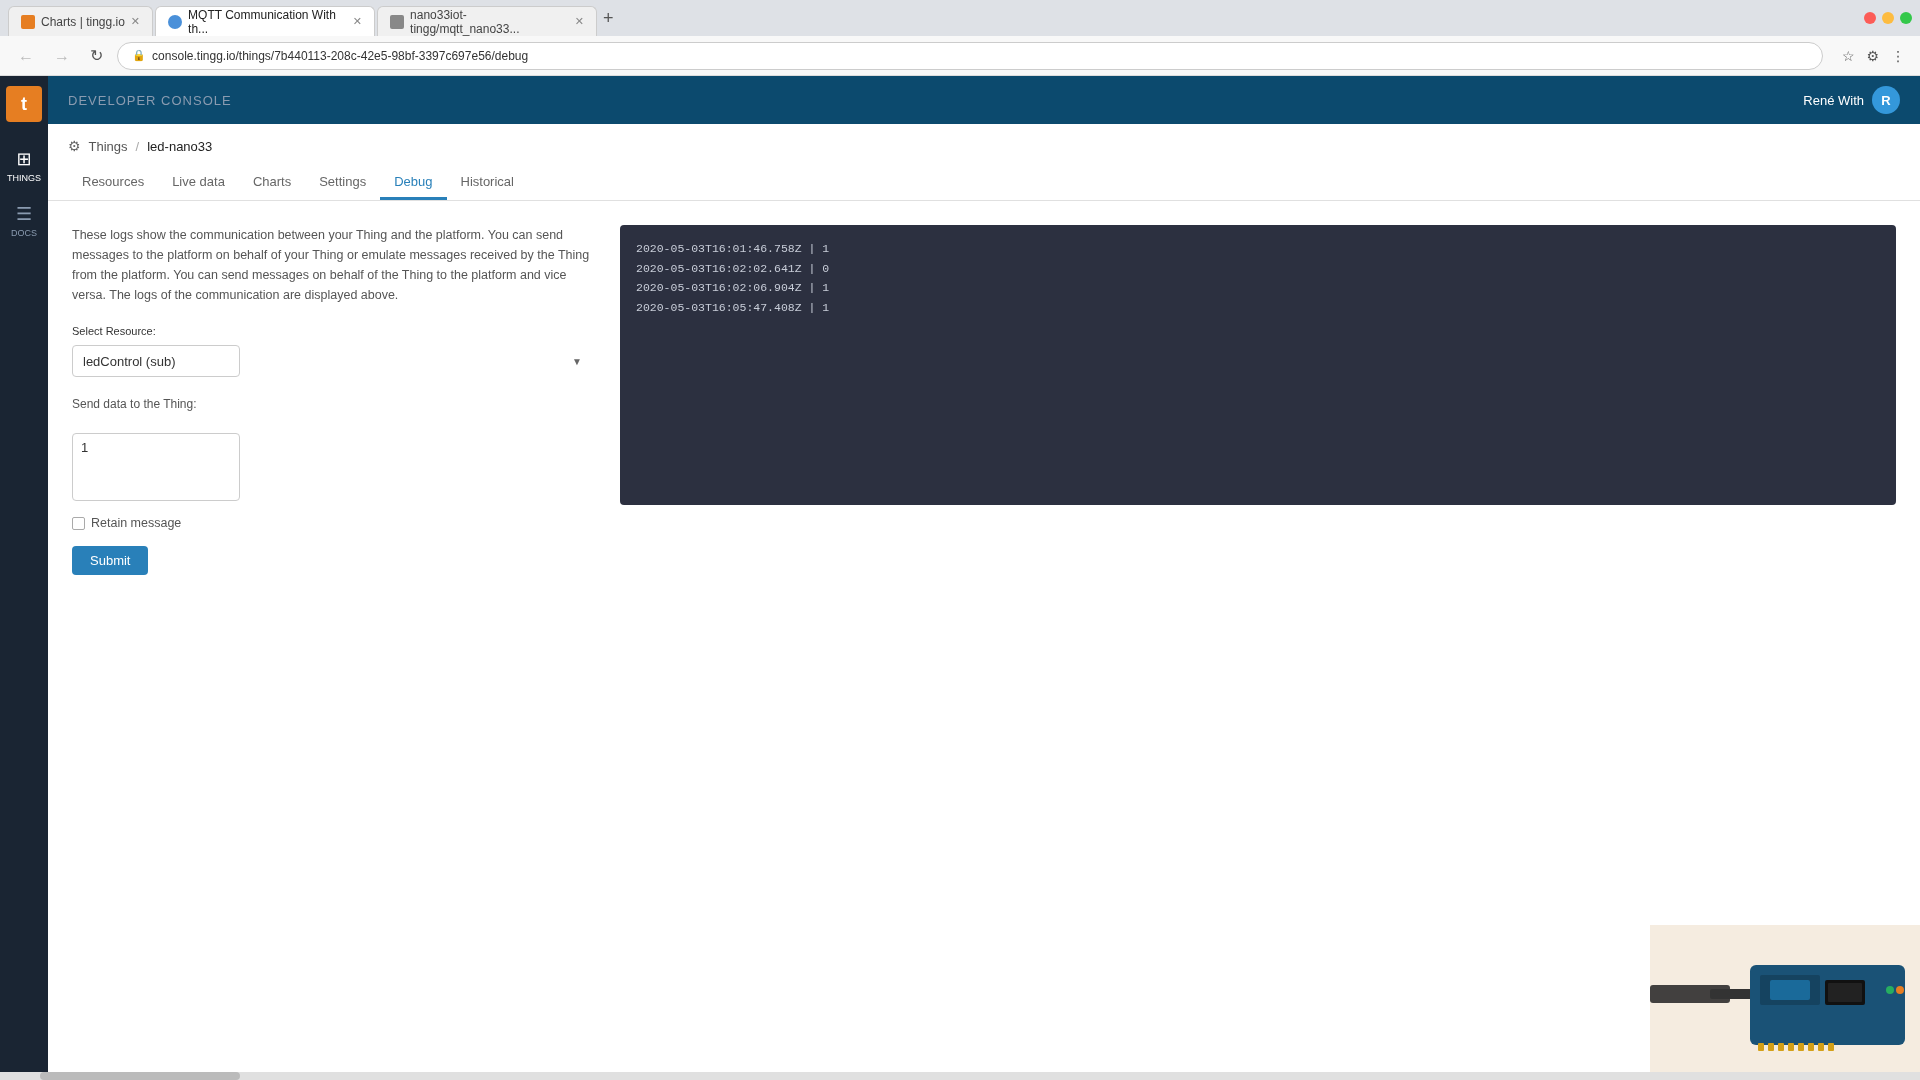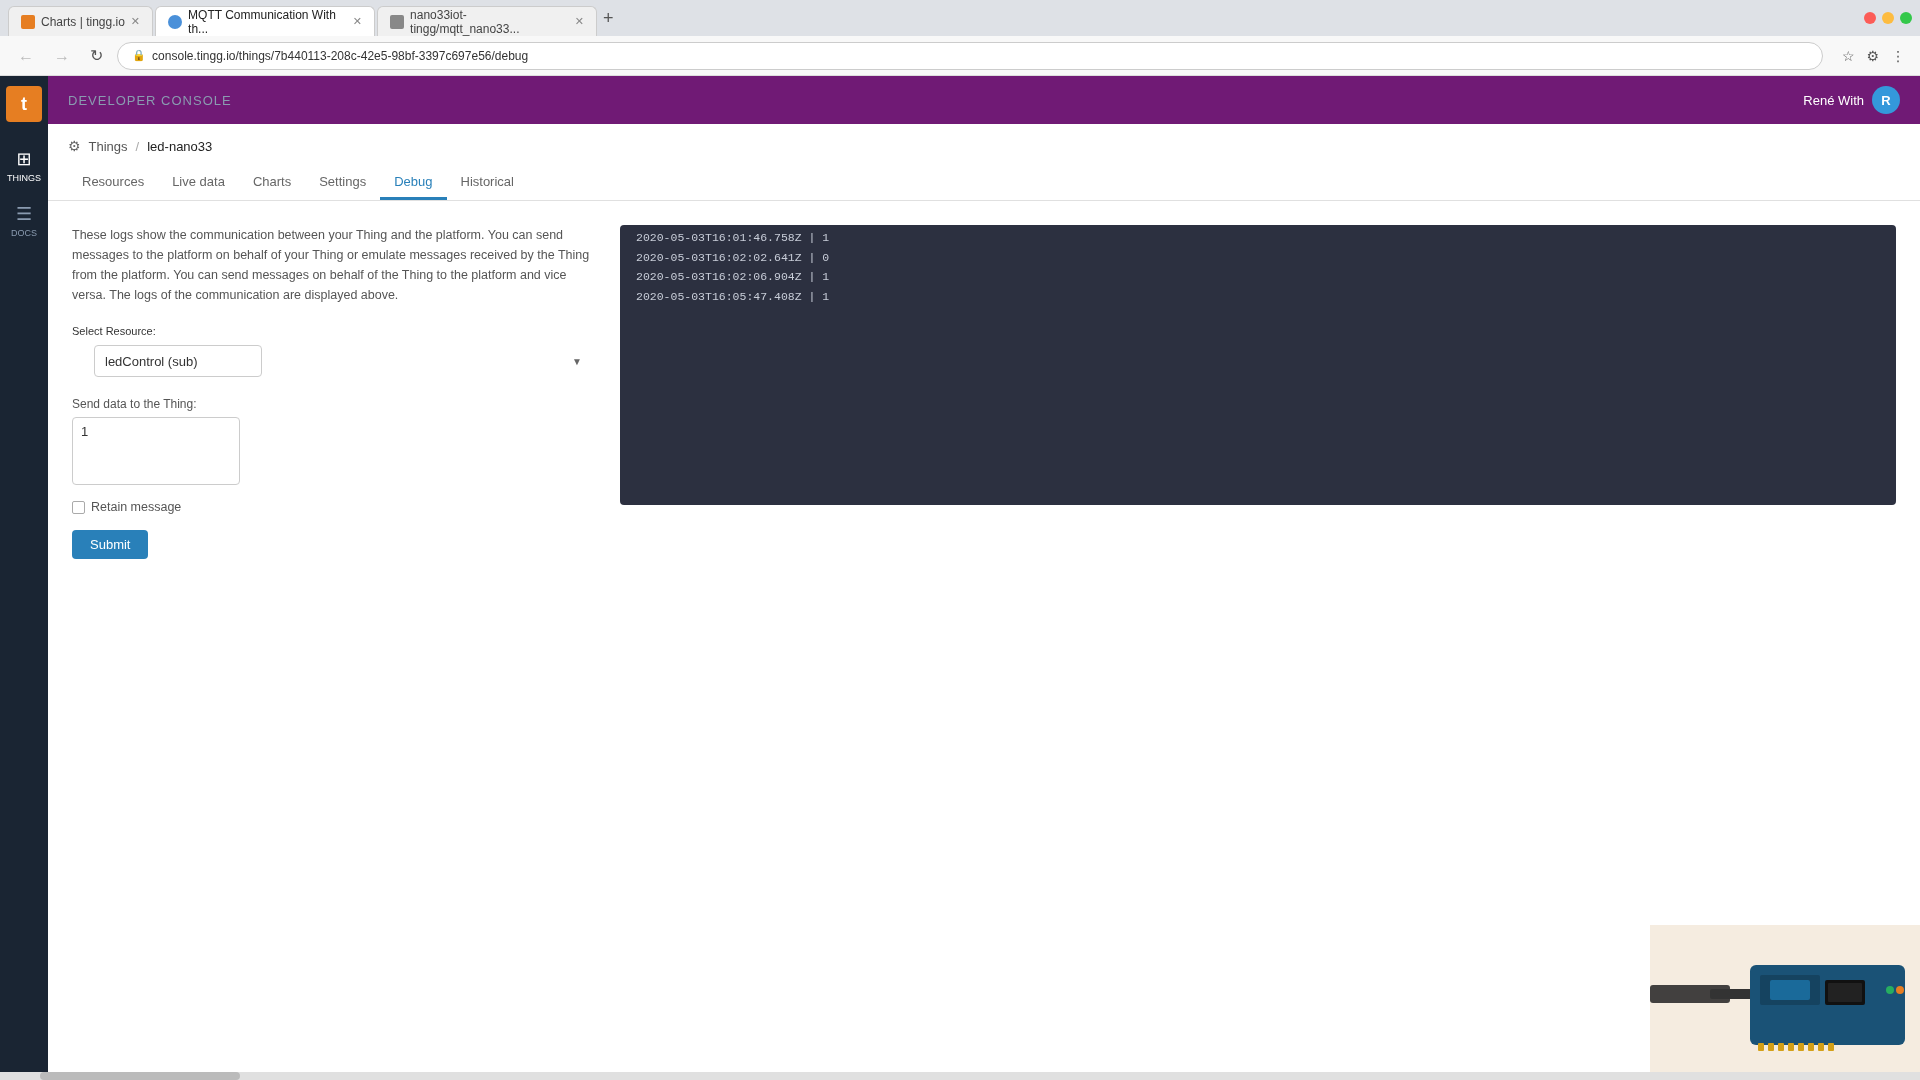--- a/index.html
+++ b/index.html
@@ -119,21 +119,21 @@
       color: #8a9bb0;
       font-size: 9px;
       gap: 3px;
       cursor: pointer;
     }
     .sidebar-item.active { color: #fff; }
     .sidebar-item-icon { font-size: 18px; }
 
     
     .topbar {
-      background: #701a75;
+      background: #0c4a6e;
       height: 48px;
       display: flex;
       align-items: center;
       padding: 0 20px;
       justify-content: space-between;
       flex-shrink: 0;
     }
     .topbar-title {
       color: #8a9bb0;
       font-size: 13px;
@@ -225,21 +225,20 @@
     .section-label {
       font-size: 11px;
       color: #333;
       margin-bottom: 8px;
       font-weight: 500;
     }
 
     .select-wrapper {
       position: relative;
       margin-bottom: 20px;
-      margin-left: 22px;
     }
     .resource-select {
       width: 168px;
       height: 32px;
       border: 1px solid #ccc;
       border-radius: 4px;
       background: white;
       font-size: 13px;
       padding: 0 10px;
       appearance: none;
@@ -252,21 +251,21 @@
       top: 50%;
       transform: translateY(-50%);
       pointer-events: none;
       color: #666;
       font-size: 10px;
     }
 
     .send-label {
       font-size: 12px;
       color: #555;
-      margin-bottom: 6px;
+      margin-bottom: 22px;
     }
 
     .message-textarea {
       width: 168px;
       height: 68px;
       border: 1px solid #ccc;
       border-radius: 4px;
       padding: 6px 8px;
       font-size: 13px;
       resize: none;
@@ -306,21 +305,21 @@
       font-weight: 500;
     }
 
     
     .right-panel {
       flex: 1;
     }
     .debug-console {
       background: #2c3040;
       border-radius: 4px;
-      padding: 3px 16px;
+      padding: 14px 16px;
       height: 280px;
       overflow-y: auto;
       font-family: 'Courier New', monospace;
       font-size: 11.5px;
       color: #c8cdd8;
       line-height: 1.7;
     }
     .log-line {
       white-space: pre;
     }

